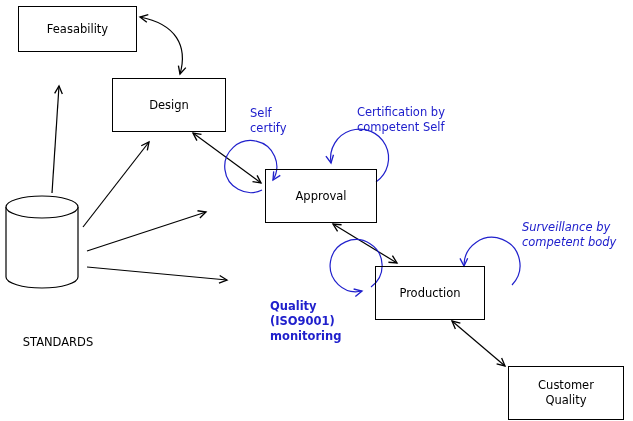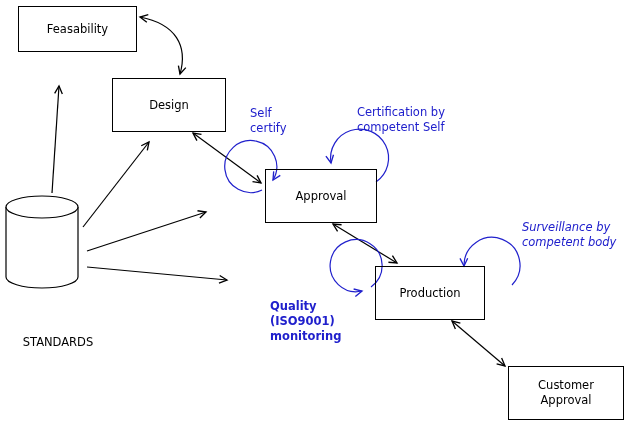--- a/index.html
+++ b/index.html
@@ -105,21 +105,21 @@
 
   <div class="node" style="left:265px;top:169px;width:110px;height:52px;">
     <span>Approval</span>
   </div>
 
   <div class="node" style="left:375px;top:266px;width:108px;height:52px;">
     <span>Production</span>
   </div>
 
   <div class="node" style="left:508px;top:366px;width:114px;height:52px;">
-    <span style="display:inline-block;max-width:80px;">Customer Approval</span>
+    <span style="display:inline-block;max-width:80px;">Customer Quality</span>
   </div>
 
   <div class="std-label" style="left:16px;top:295px;width:84px;margin-top:40px;">STANDARDS</div>
 
   <div class="anno" style="left:250px;top:106px;width:46px;">Self certify</div>
 
   <div class="anno" style="left:357px;top:105px;width:118px;">Certification by competent Self</div>
 
   <div class="anno" style="left:522px;top:220px;width:108px;font-style:italic;">Surveillance by competent body</div>
 

